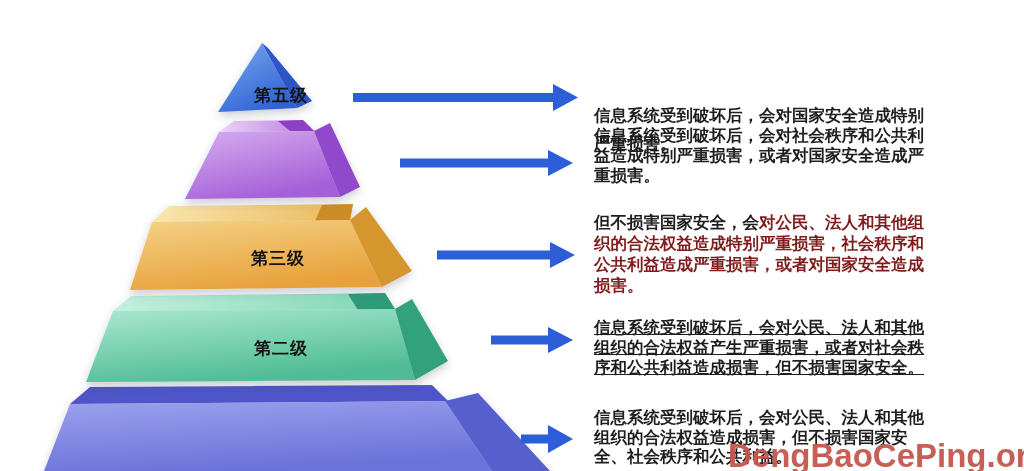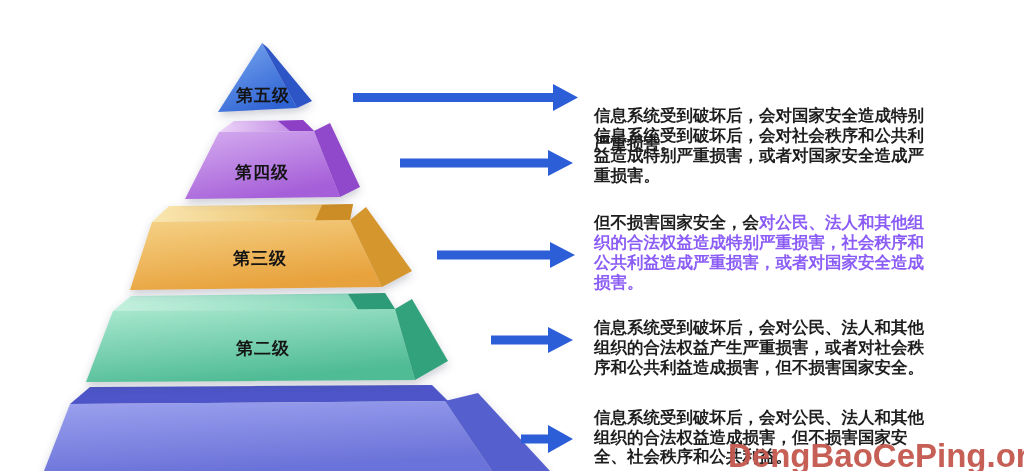--- a/index.html
+++ b/index.html
@@ -5,35 +5,35 @@
   html,body{margin:0;padding:0;background:#ffffff;}
   .stage{
     position:relative;
     width:1024px;height:471px;
     overflow:hidden;
     background:#ffffff;
     font-family:"Liberation Sans","DejaVu Sans",sans-serif;
   }
   .pyr-svg{position:absolute;left:0;top:0;}
   .pyr-label{
-    position:absolute;width:90px;text-align:center;
+    position:absolute;width:90px;text-align:right;
     font-family:Liberation Mono, monospace;
     font-weight:bold;font-size:17px;color:#141414;letter-spacing:1px;
   }
   .ann{
     position:absolute;left:594px;width:338px;
     font-family:"Liberation Serif","DejaVu Serif",serif;
     font-weight:bold;font-size:16.5px;line-height:20px;color:#1e1e1e;
     text-align:left;
   }
-  .ann .red{color:#8b5cf6;}
+  .ann .red{color:#7f1d1d;font-family:Liberation Mono, monospace;}
   .ann-1{top:63px;line-height:28px;margin-top:39px;}
   .ann-2{top:126px;}
   .ann-3{top:213px;}
-  .ann-4{top:318px;}
+  .ann-4{top:318px;text-decoration:underline;}
   .ann-5{top:408px;line-height:19.5px;}
   .watermark{
     position:absolute;left:728px;top:437px;
     font-family:"Liberation Sans","DejaVu Sans",sans-serif;
     font-weight:bold;font-size:33px;color:#c4574d;opacity:.95;
     white-space:nowrap;z-index:5;
   }
 </style>
 </head>
 <body>
@@ -129,21 +129,20 @@
         <polygon points="548,327 573,340 548,353"></polygon>
       </g>
       <g>
         <rect x="521" y="434.5" width="27" height="9"></rect>
         <polygon points="548,425 573,439 548,453"></polygon>
       </g>
     </g>
   </svg>
 
   <div class="pyr-label" style="left:218px;top:84px;">第五级</div>
-  <div class="pyr-label" style="left:217px;top:161px;">第四级</div>
   <div class="pyr-label" style="left:218px;top:337px;">第二级</div>
   <div class="pyr-label" style="left:215px;top:247px;">第三级</div>
 
   <div class="ann ann-1">
     <span>信息系统受到破坏后，会对国家安全造成特别严重损害。</span>
   </div>
   <div class="ann ann-2">
     <span>信息系统受到破坏后，会对社会秩序和公共利益造成特别严重损害，或者对国家安全造成严重损害。</span>
   </div>
   <div class="ann ann-3">

